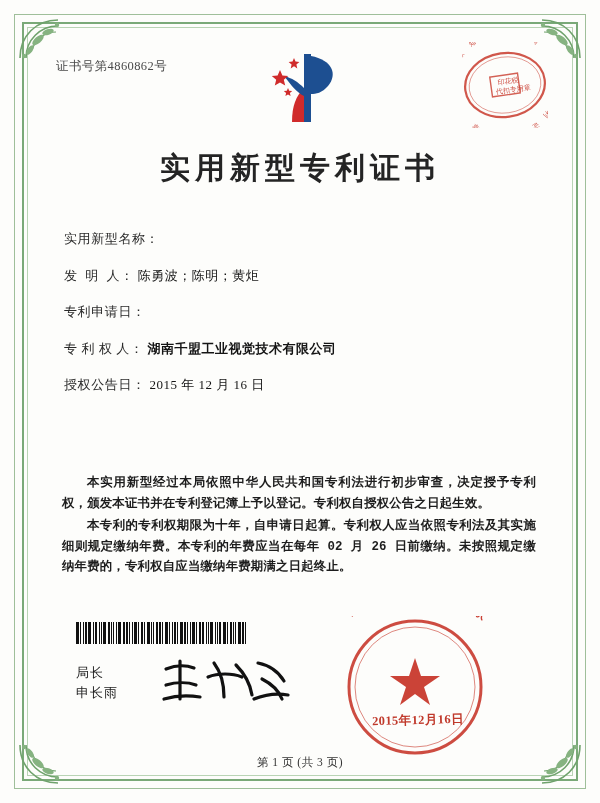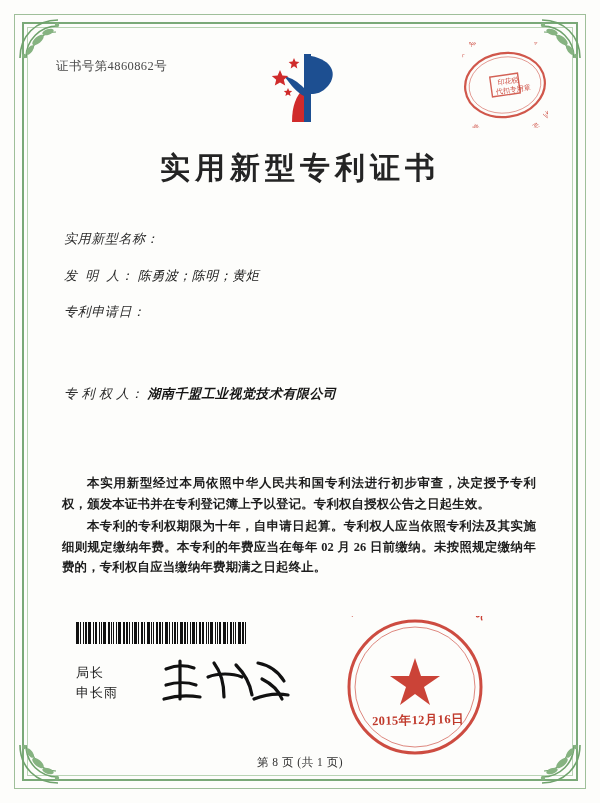--- a/index.html
+++ b/index.html
@@ -101,53 +101,52 @@
     left: 64px;
     top: 230px;
     width: 472px;
   }
   .field-row {
     display: flex;
     align-items: baseline;
     margin-bottom: 18.5px;
     font-size: 13px;
     color: #1f1f1f;
-    font-style: italic;
   }
   .field-label {
     white-space: pre;
     letter-spacing: 0.6px;
     color: #2a2a2a;
   }
   .field-value {
     margin-left: 4px;
     letter-spacing: 0.5px;
     color: #151515;
   }
   .field-value.bold {
     font-weight: bold;
-    margin-top: 45px;
   }
 
   
   .body-text {
     position: absolute;
     left: 62px;
     top: 473px;
     width: 474px;
     font-size: 12.4px;
     line-height: 20.6px;
     color: #1d1d1d;
     text-align: justify;
     font-weight: bold;
     letter-spacing: 0.2px;
   }
   .body-text p {
     margin: 0 0 2px 0;
     text-indent: 25px;
+    font-family: Liberation Mono, monospace;
   }
 
   
   .barcode {
     position: absolute;
     left: 76px;
     top: 622px;
     height: 22px;
     width: 172px;
     display: flex;
@@ -340,20 +339,24 @@
       <span class="field-label">发  明  人：</span>
       <span class="field-value">陈勇波；陈明；黄炬</span>
     </div>
     <div class="field-row">
       <span class="field-label">专利申请日：</span>
     </div>
     <div class="field-row">
       <span class="field-label">专 利 权 人：</span>
       <span class="field-value bold">湖南千盟工业视觉技术有限公司</span>
     </div>
+    <div class="field-row">
+      <span class="field-label">授权公告日：</span>
+      <span class="field-value">2015 年 12 月 16 日</span>
+    </div>
   </div>
 
   <div class="body-text">
     <p>本实用新型经过本局依照中华人民共和国专利法进行初步审查，决定授予专利权，颁发本证书并在专利登记簿上予以登记。专利权自授权公告之日起生效。</p>
     <p>本专利的专利权期限为十年，自申请日起算。专利权人应当依照专利法及其实施细则规定缴纳年费。本专利的年费应当在每年 02 月 26 日前缴纳。未按照规定缴纳年费的，专利权自应当缴纳年费期满之日起终止。</p>
   </div>
 
   <div class="barcode" id="barcode">
       <i style="width: 3px;"></i>
       <i style="width: 1px;"></i>
@@ -454,15 +457,15 @@
         <text transform="rotate(58 71 71) translate(0 -46)" x="64" y="22">知</text>
         <text transform="rotate(74 71 71) translate(0 -46)" x="64" y="22">识</text>
         <text transform="rotate(90 71 71) translate(0 -46)" x="64" y="22">产</text>
         <text transform="rotate(106 71 71) translate(0 -46)" x="64" y="22">权</text>
         <text transform="rotate(122 71 71) translate(0 -46)" x="64" y="22">局</text>
       </g>
     </svg>
   </div>
   <div class="seal-date">2015年12月16日</div>
 
-  <div class="page-footer">第 8 页 (共 1 页)</div>
+  <div class="page-footer">第 1 页 (共 3 页)</div>
 
 </div>
 
 </body></html>

